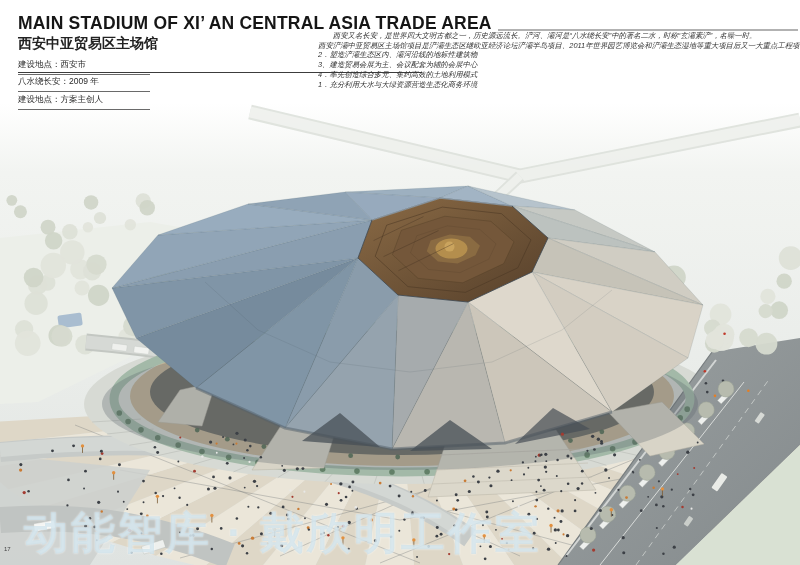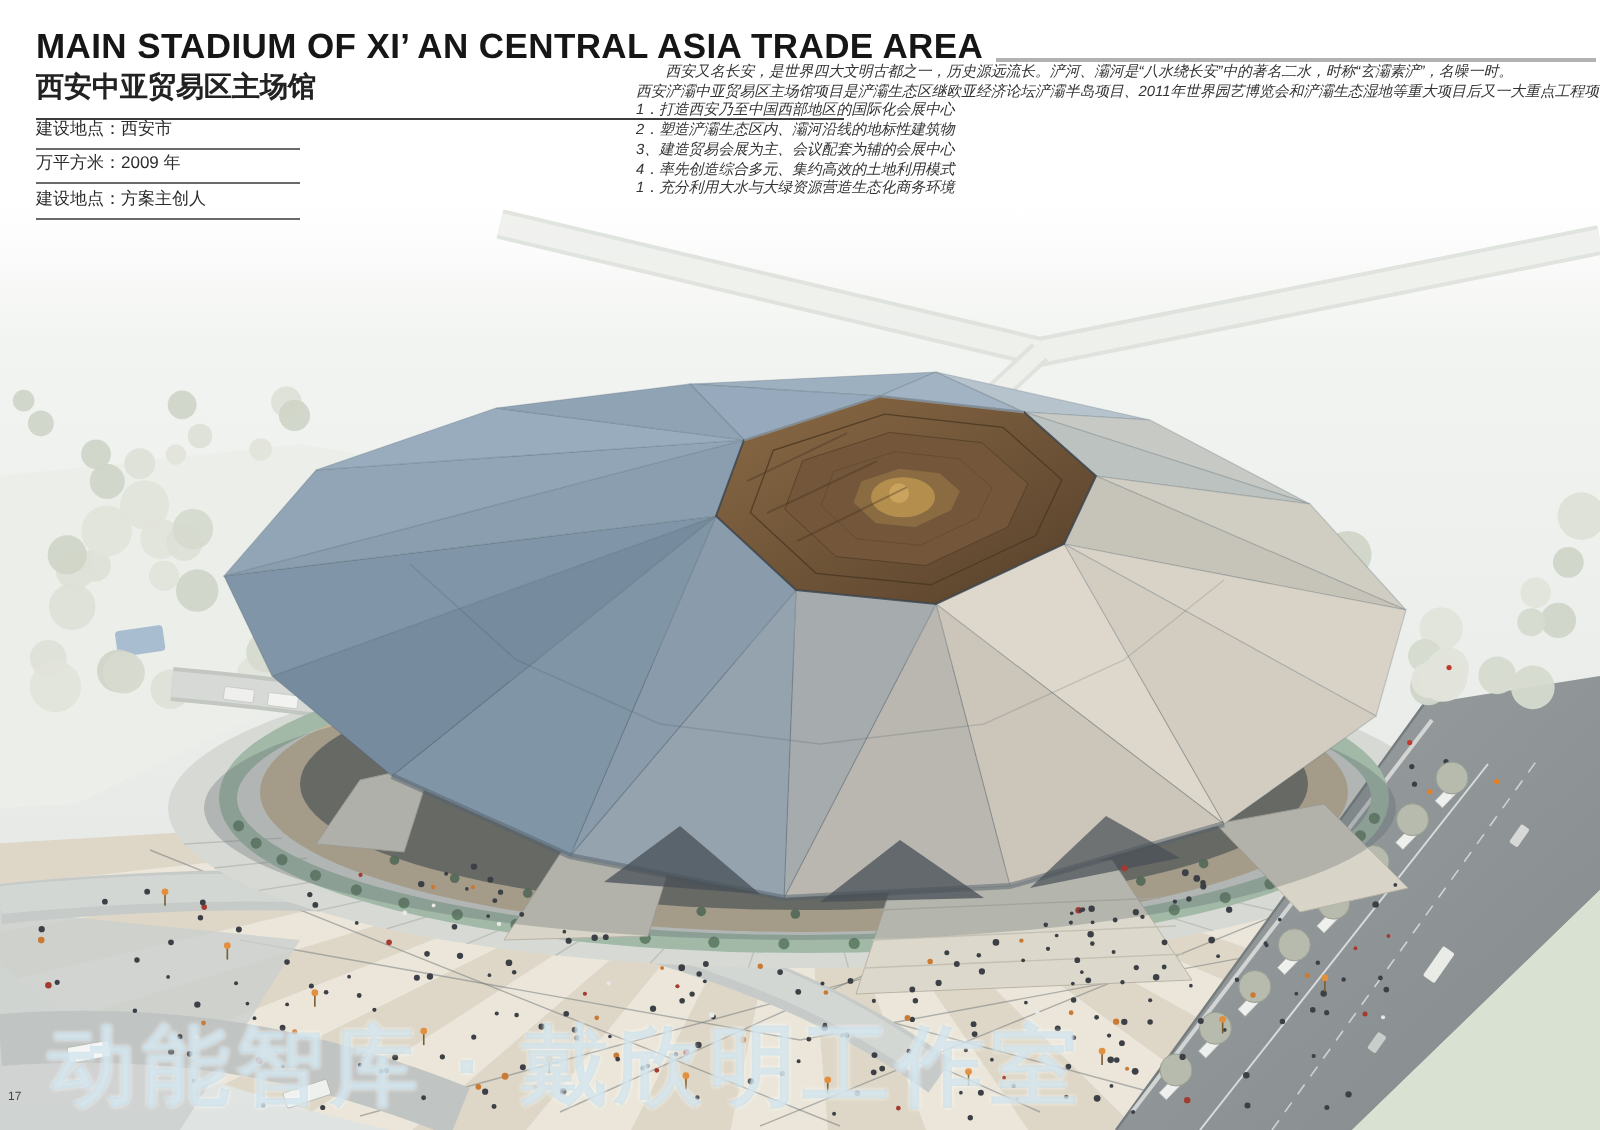--- a/index.html
+++ b/index.html
@@ -4,21 +4,21 @@
 <style>
   html,body{margin:0;padding:0;background:#fff;}
   .page{position:relative;width:800px;height:565px;background:#ffffff;overflow:hidden;
         font-family:"Liberation Sans","DejaVu Sans",sans-serif;}
   .scene{position:absolute;left:0;top:0;}
   header{position:absolute;left:0;top:0;right:0;}
   .title-row{display:flex;align-items:flex-end;padding:13px 0 0 18px;}
   .title-row h1{margin:0;font-size:17.5px;font-weight:bold;color:#161616;white-space:nowrap;letter-spacing:0.2px;}
   .title-rule{flex:1;height:0;border-bottom:2px solid #b2b2b2;margin:0 2px 3px 6px;}
   .subtitle{margin:1px 0 0 18px;font-size:14px;font-weight:bold;color:#222;width:404px;
-            border-bottom:1.5px solid #3c3c3c;padding-bottom:6px;}
+            border-bottom:1.5px solid #3c3c3c;padding-bottom:19px;}
   .info{position:absolute;left:18px;top:57px;width:132px;}
   .info-row{font-size:8.5px;color:#2b2b2b;border-bottom:1px solid #6a6a6a;padding:1.5px 0 3px;}
   .desc{position:absolute;left:318px;top:31px;width:480px;font-size:7.4px;line-height:9.7px;color:#333;font-style:italic;}
   .desc div{white-space:nowrap;}
   .watermark{position:absolute;left:24px;top:504px;font-size:44px;font-weight:bold;letter-spacing:3px;
              color:rgba(190,216,229,0.55);text-shadow:0 0 2px rgba(255,255,255,0.75);white-space:nowrap;}
   .pagenum{position:absolute;left:4px;top:546px;font-size:6px;color:#444;}
 </style>
 </head>
 <body>
@@ -643,28 +643,27 @@
   <header>
     <div class="title-row">
       <h1>MAIN STADIUM OF XI’ AN CENTRAL ASIA TRADE AREA</h1>
       <div class="title-rule"></div>
     </div>
     <div class="subtitle">西安中亚贸易区主场馆</div>
   </header>
 
   <div class="info">
     <div class="info-row"><span>建设地点</span><span>：</span><span>西安市</span></div>
-    <div class="info-row"><span>万平方米</span><span>：</span><span>2009 年</span></div>
+    <div class="info-row"><span>八水绕长安</span><span>：</span><span>2009 年</span></div>
     <div class="info-row"><span>建设地点</span><span>：</span><span>方案主创人</span></div>
   </div>
 
   <div class="desc">
     <div>　　西安又名长安，是世界四大文明古都之一，历史源远流长。浐河、灞河是“八水绕长安”中的著名二水，时称“玄灞素浐”，名噪一时。</div>
     <div>西安浐灞中亚贸易区主场馆项目是浐灞生态区继欧亚经济论坛浐灞半岛项目、2011年世界园艺博览会和浐灞生态湿地等重大项目后又一大重点工程项目。</div>
-    <div>1．打造西安乃至中国西部地区的国际化会展中心</div>
     <div>2．塑造浐灞生态区内、灞河沿线的地标性建筑物</div>
     <div>3、建造贸易会展为主、会议配套为辅的会展中心</div>
     <div>4．率先创造综合多元、集约高效的土地利用模式</div>
     <div>1．充分利用大水与大绿资源营造生态化商务环境</div>
   </div>
 
   <div class="watermark">动能智库 · 戴欣明工作室</div>
   <div class="pagenum">17</div>
 </div>
 

